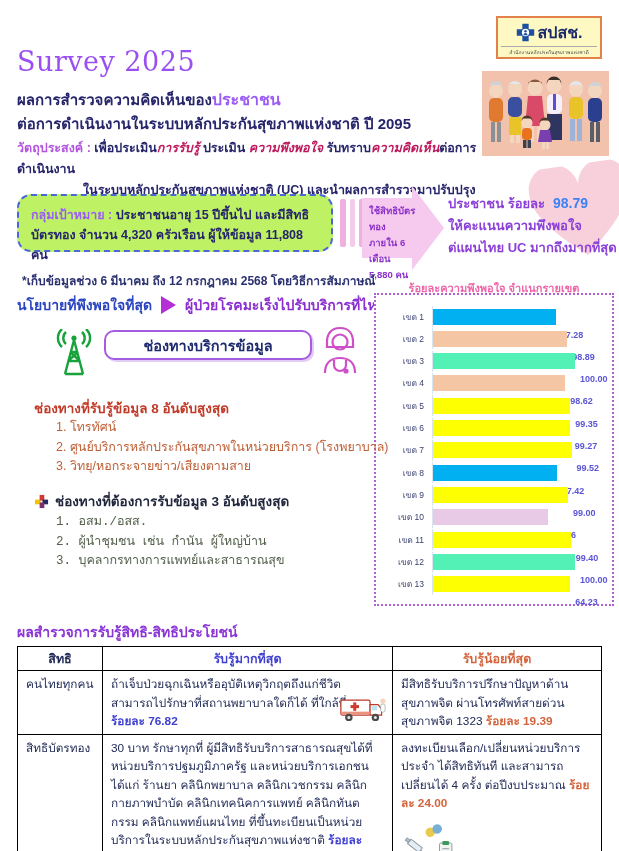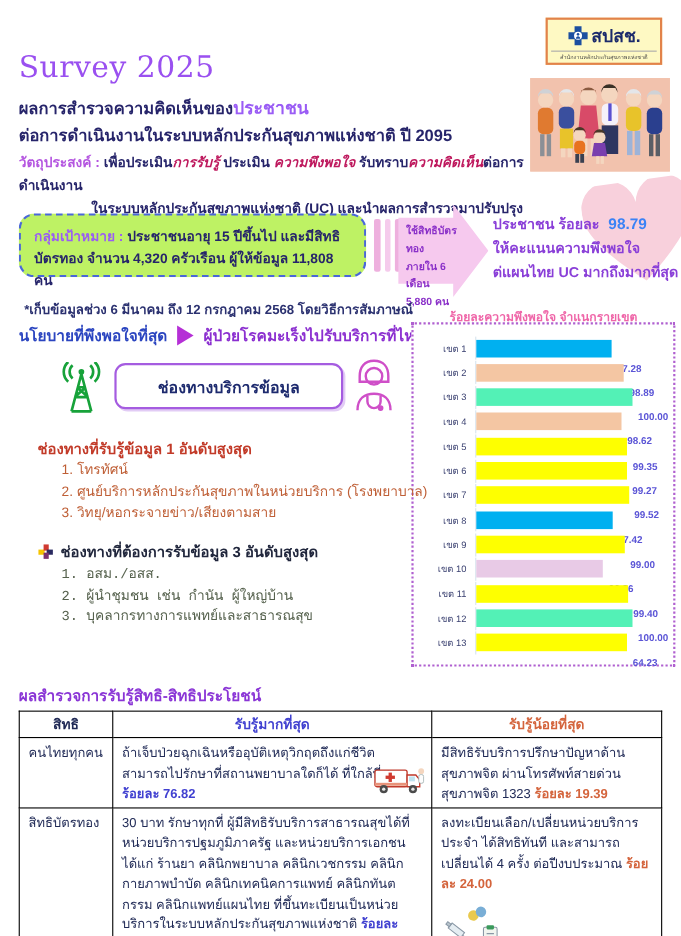--- a/index.html
+++ b/index.html
@@ -44,21 +44,21 @@
   .chart-box{position:absolute;left:374px;top:293px;width:240px;height:313px;border:2px dotted #b060d0;
              background:#fff;box-sizing:border-box;padding:11px 6px 9px 8px;
              display:flex;flex-direction:column;justify-content:space-between;}
   .bar-row{display:flex;align-items:center;height:21px;}
   .bar-label{width:40px;font-size:8.5px;color:#3a4070;text-align:right;padding-right:8px;flex:none;}
   .bar-track{width:142px;flex:none;display:flex;align-items:center;border-left:1px solid #d8e4ee;height:100%;}
   .bar{height:16px;flex:none;}
   .bar-val{font-size:9px;font-weight:bold;color:#5b55d6;margin-left:5px;white-space:nowrap;margin-top:36px;}
   
   .antenna{position:absolute;left:50px;top:329px;}
-  .service-box{position:absolute;left:104px;top:330px;width:208px;height:42px;border:2px solid #a55ce0;
+  .service-box{position:absolute;left:104px;top:330px;width:208px;height:30px;border:2px solid #a55ce0;
                border-radius:10px;display:flex;align-items:center;justify-content:center;
                font-size:14.5px;font-weight:bold;color:#1d2a6e;background:#fff;box-shadow:2px 2px 0 #e2ccf5;box-sizing:border-box;}
   .nurse{position:absolute;left:318px;top:325px;}
   .top-heading{position:absolute;left:34px;top:397px;font-size:13.5px;font-weight:bold;color:#c23a28;}
   .top-list{position:absolute;left:56px;top:418px;font-size:12.5px;color:#bf5f36;line-height:19.5px;}
   .want-heading{position:absolute;left:34px;top:490px;display:flex;align-items:center;gap:6px;
                 font-size:13.5px;font-weight:bold;color:#20263c;}
   .want-list{position:absolute;left:56px;top:513px;font-size:12.5px;color:#55614d;line-height:19.5px;font-family:Liberation Mono, monospace;}
   
   .rights-heading{position:absolute;left:17px;top:621px;font-size:14px;font-weight:bold;color:#8a35d6;}
@@ -307,21 +307,21 @@
   <div class="nurse">
     <svg width="44" height="50" viewBox="0 0 44 50" fill="none" stroke="#cf4fc8" stroke-width="2.2">
       <path d="M22 3 c-9 0 -13 6 -13 14 v5 h26 v-5 c0 -8 -4 -14 -13 -14 z"></path>
       <circle cx="22" cy="17" r="7.5"></circle>
       <path d="M7 48 c0 -11 7 -15 15 -15 s15 4 15 15"></path>
       <path d="M16 35 v5 a6 6 0 0 0 12 0 v-5"></path>
       <circle cx="28" cy="46" r="2.6" fill="#cf4fc8" stroke="none"></circle>
     </svg>
   </div>
 
-  <div class="top-heading">ช่องทางที่รับรู้ข้อมูล 1 อันดับสูงสุด</div>
+  <div class="top-heading">ช่องทางที่รับรู้ข้อมูล 8 อันดับสูงสุด</div>
   <div class="top-list">
       <div>1. โทรทัศน์</div>
       <div>2. ศูนย์บริการหลักประกันสุขภาพในหน่วยบริการ (โรงพยาบาล)</div>
       <div>3. วิทยุ/หอกระจายข่าว/เสียงตามสาย</div>
     </div>
 
   <div class="want-heading">
     <svg width="15" height="15" viewBox="0 0 16 16">
       <rect x="1" y="6" width="6" height="5" fill="#f5c400"></rect>
       <rect x="6" y="1" width="5" height="6" fill="#d03a30"></rect>

